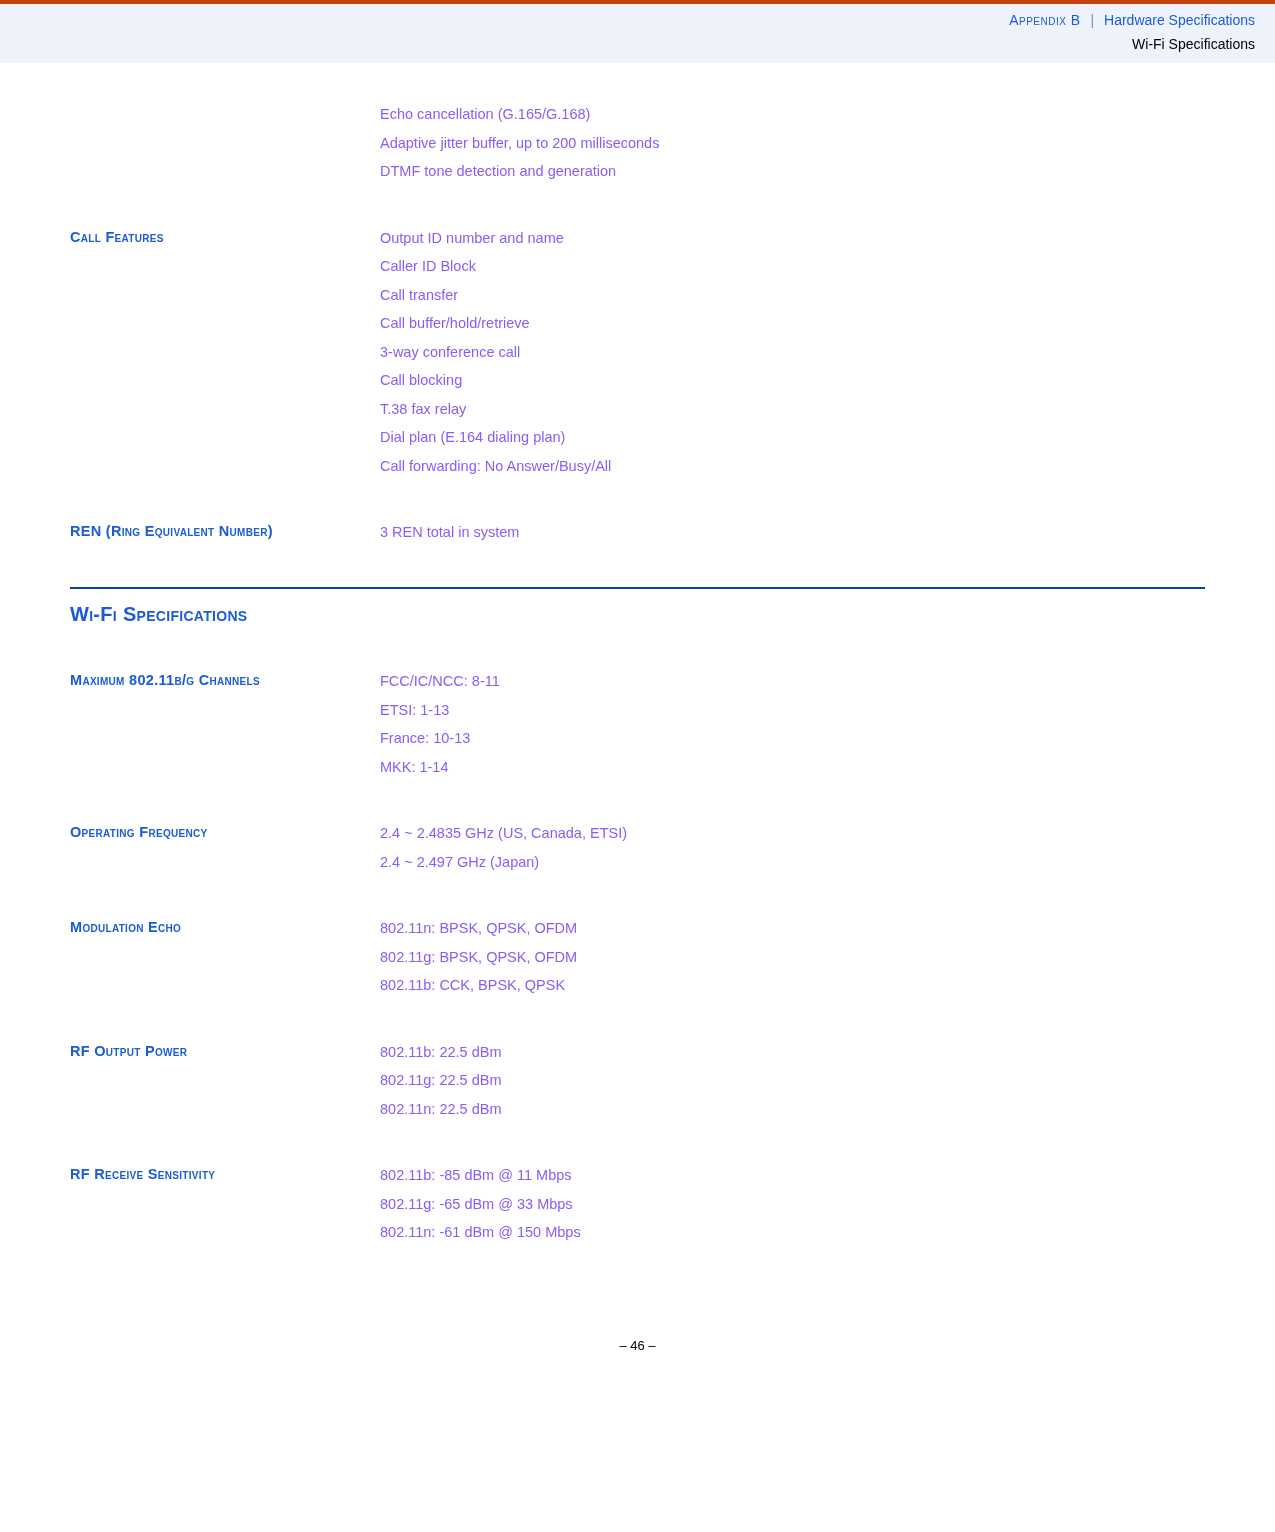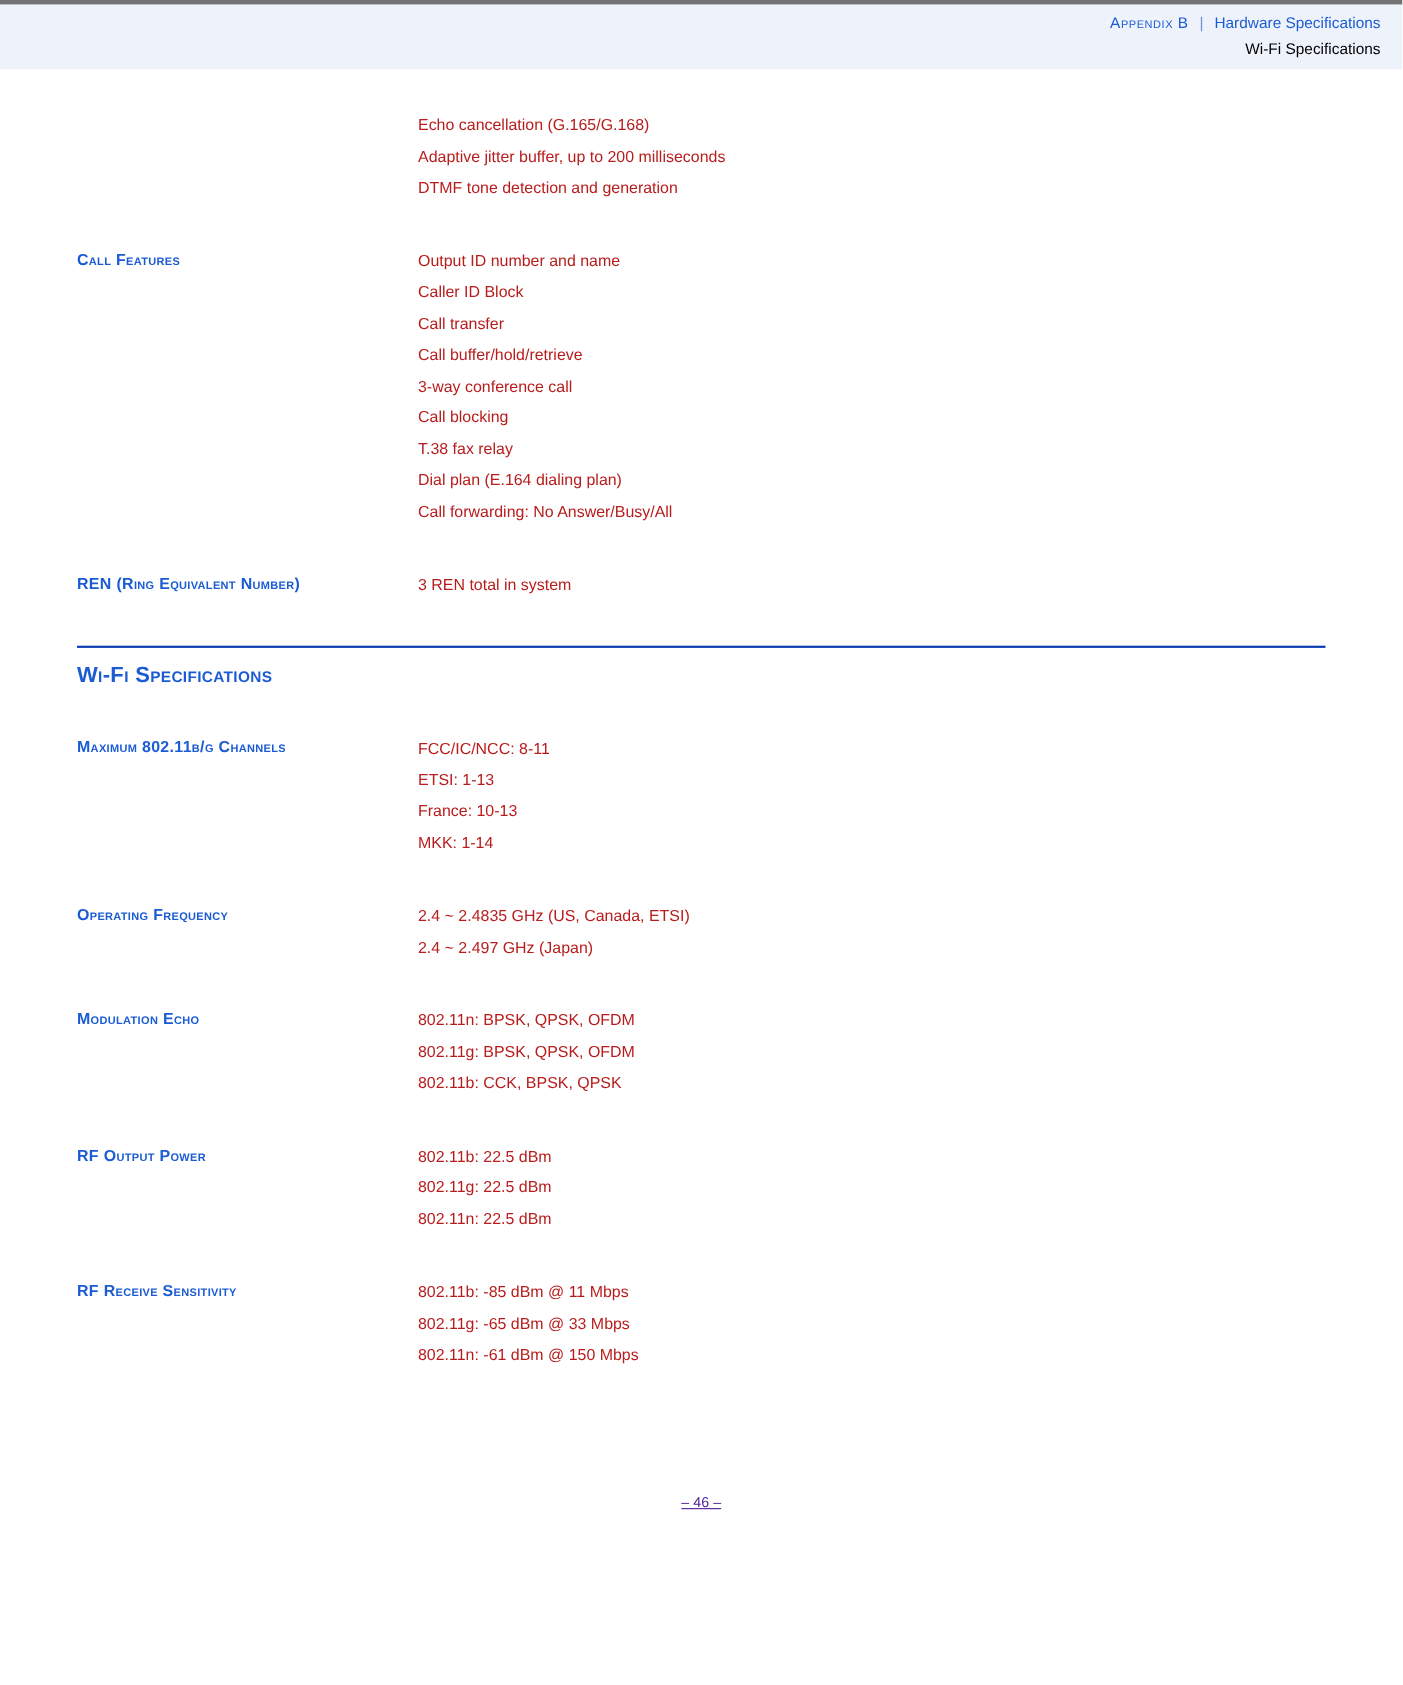--- a/index.html
+++ b/index.html
@@ -5,21 +5,21 @@
   * { box-sizing: border-box; margin: 0; padding: 0; }
   body {
     font-family: Verdana, Geneva, sans-serif;
     font-size: 14.5px;
     color: #000;
     background: #fff;
     width: 1275px;
     line-height: 1.55;
   }
   .topbar {
-    border-top: 4px solid #737373;
+    border-top: 4px solid #c2410c;
     background: #eef2fb;
     padding: 6px 20px 8px 20px;
   }
   .topbar-inner {
     text-align: right;
     font-size: 14px;
     color: #1b5cd4;
   }
   .topbar-inner .appx {
     font-variant: small-caps;
@@ -47,44 +47,43 @@
     padding-right: 14px;
     color: #1b5cd4;
     font-weight: bold;
     font-size: 14.5px;
     font-variant: small-caps;
     letter-spacing: 0.3px;
     line-height: 1.4;
   }
   .value-col {
     flex: 1;
-    color: #b91c1c;
+    color: #8b5cf6;
   }
   .value-col .line {
     margin-bottom: 6px;
   }
   .section-divider {
     border-top: 2px solid #0b3db3;
     margin: 20px 0 10px 0;
   }
   .section-title {
     color: #1b5cd4;
     font-weight: bold;
     font-variant: small-caps;
     font-size: 20px;
     letter-spacing: 0.3px;
     margin: 6px 0 40px 0;
   }
   .footer {
     text-align: center;
-    color: #4c1d95;
+    color: #000000;
     font-size: 13px;
-    margin-top: 48px;
+    margin-top: 28px;
     padding-bottom: 20px;
-    text-decoration: underline;
   }
 </style>
 </head>
 <body>
 
 <div class="topbar">
   <div class="topbar-inner">
     <span class="appx">Appendix B</span>
     <span class="sep">|</span>
     <span>Hardware Specifications</span>

